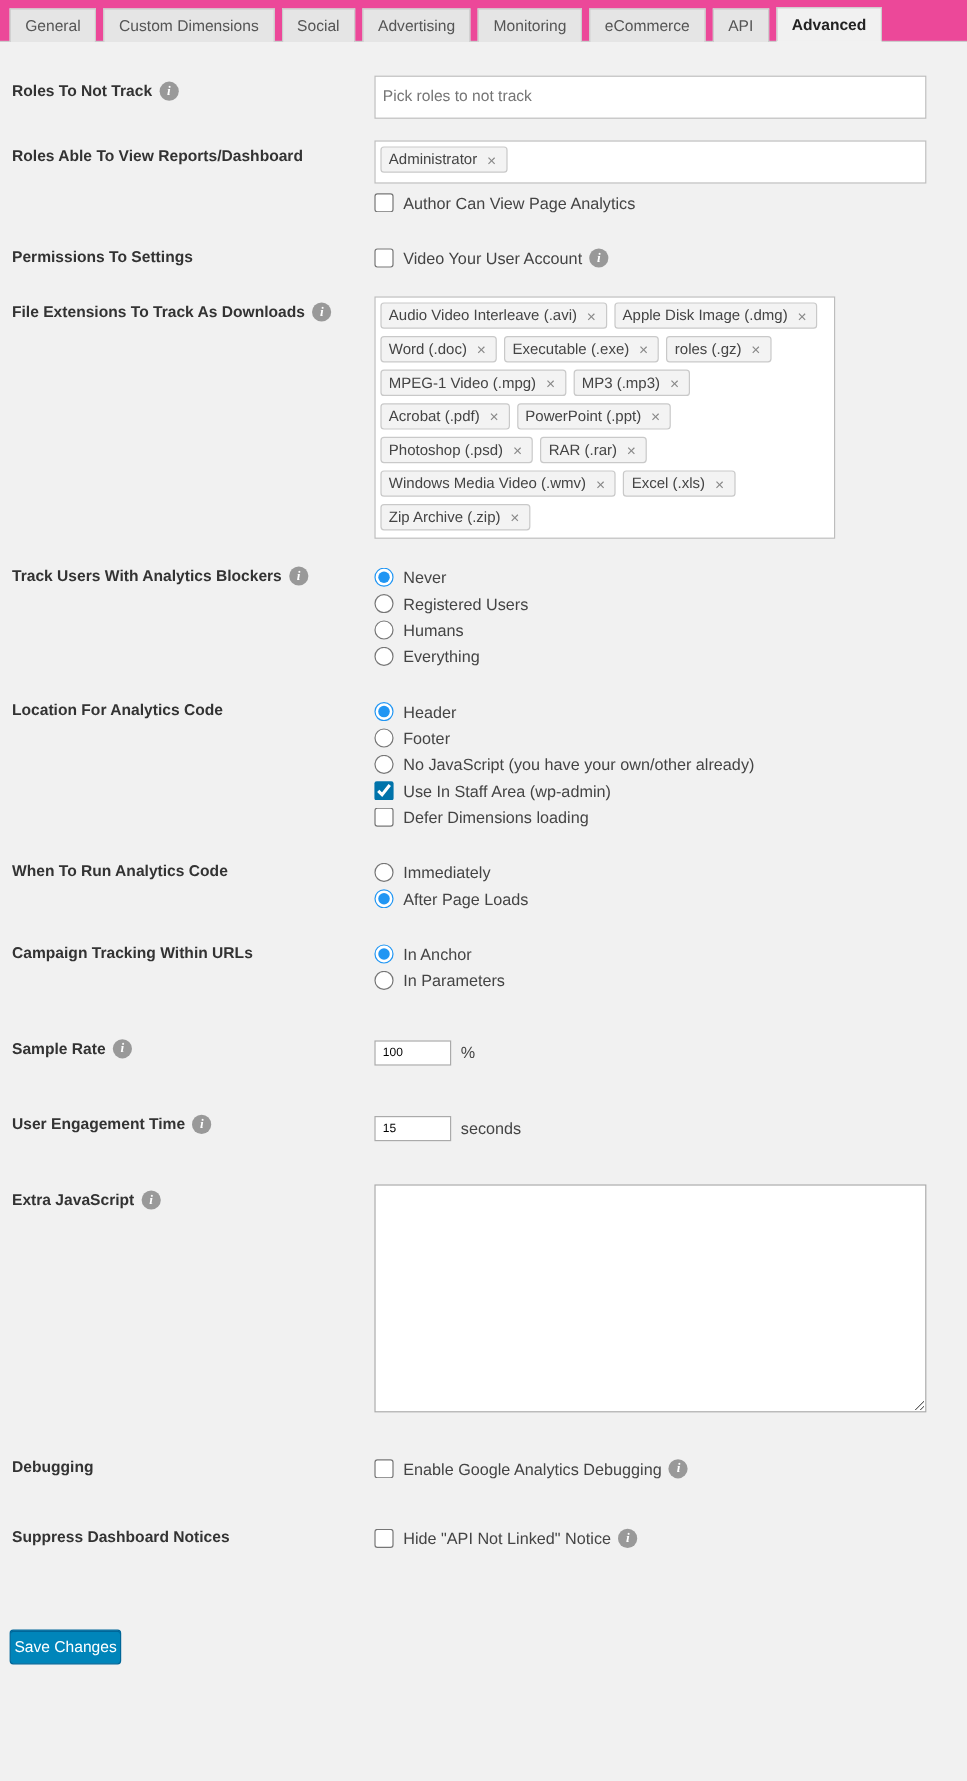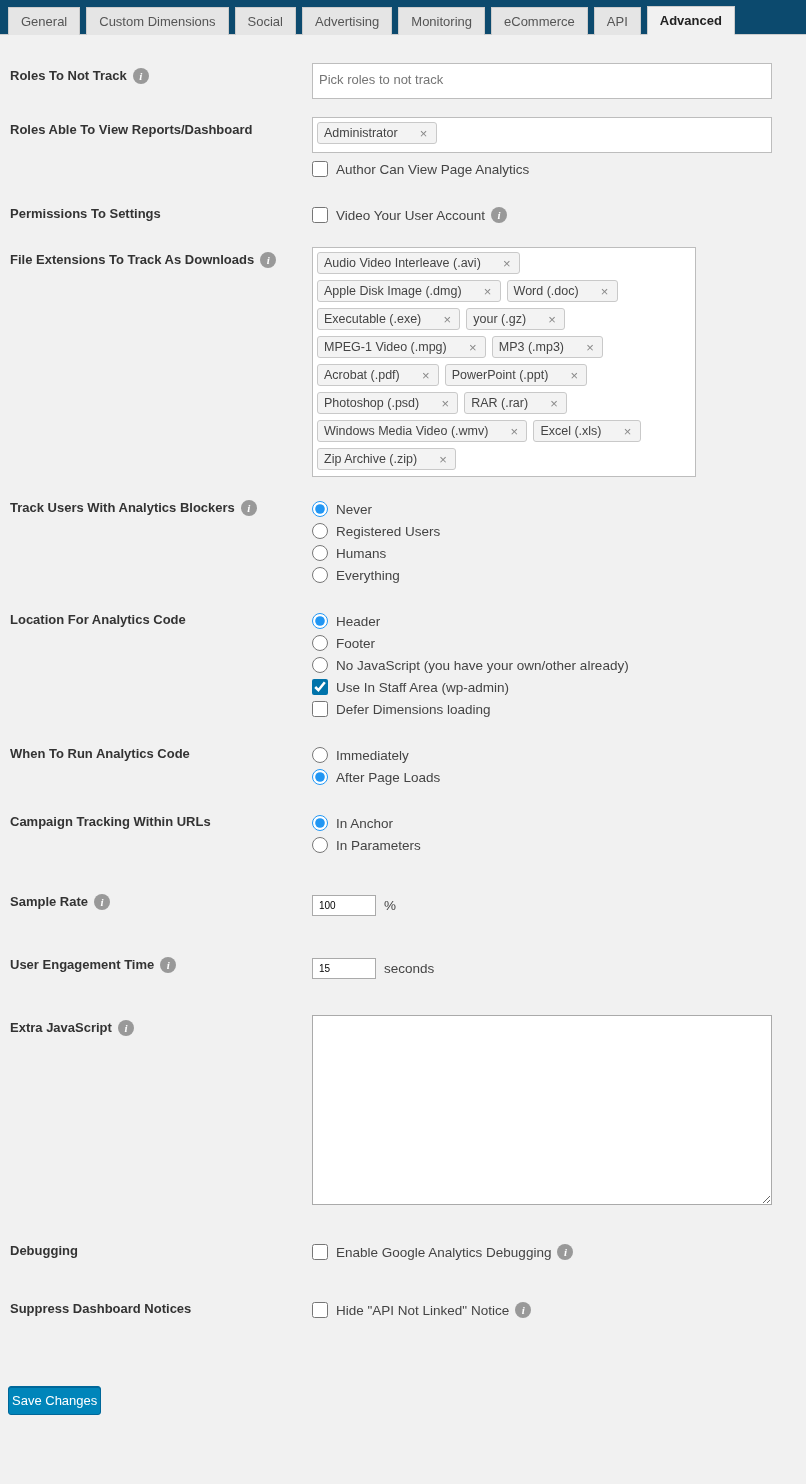--- a/index.html
+++ b/index.html
@@ -5,21 +5,21 @@
 * { box-sizing: border-box; }
 html, body { margin:0; padding:0; }
 body {
   width:806px; height:1484px;
   background:#f1f1f1;
   font-family:-apple-system,"Helvetica Neue",Arial,sans-serif;
   font-size:13px; color:#444;
 }
 
 
-.tabs{display:flex; align-items:flex-end; padding:5px 8px 0 8px; border-bottom:1px solid #ccc; background:#0c4a6e;}
+.tabs{display:flex; align-items:flex-end; padding:5px 8px 0 8px; border-bottom:1px solid #ccc; background:#ec4899;}
 .tab{
   background:#e5e5e5; border:1px solid #ccc; border-bottom:none;
   padding:6px 12px; margin-right:6px;  font-size:13px; color:#555;
   cursor:pointer; position:relative; top:1px;
 }
 .tab.active{ background:#f1f1f1; border-bottom:1px solid #f1f1f1; font-weight:600; color:#222;}
 .content{padding:10px 10px 20px 10px;}
 
 
 .row{display:flex; align-items:flex-start; margin:18px 0;}
@@ -40,21 +40,21 @@
 }
 .info-icon.inline{margin-left:6px;}
 
 .tagbox{
   border:1px solid #bdbdbd; background:#fff; padding:4px 4px 0 4px;
   min-height:36px; display:flex; flex-wrap:wrap; align-items:flex-start; width:460px;
 }
 .tagbox.wide{width:384px;}
 .tag{
   background:#f3f3f3;border:1px solid #c9c9c9;border-radius:3px;
-  padding:3px 6px;margin:0 6px 6px 0;display:inline-flex;align-items:center;gap:20px;
+  padding:3px 6px;margin:0 6px 6px 0;display:inline-flex;align-items:center;gap:6px;
   font-size:12.5px;color:#444;
 }
 .tag-x{
   width:12px;height:12px;display:inline-flex;align-items:center;justify-content:center;
   color:#888;font-size:13px;line-height:1;cursor:pointer;font-family:Arial;
 }
 .tag-input{border:none;outline:none;flex:1;min-width:150px;font-size:13px;color:#777;padding:4px 2px;}
 
 .cb{width:16px;height:16px;margin:0 8px 0 0;vertical-align:-3px;accent-color:#0073aa;}
 input[type=radio]{width:16px;height:16px;margin:0 8px 0 0;vertical-align:-3px;accent-color:#2196f3;}
@@ -150,21 +150,21 @@
           </span>
           <span class="tag">
             <span>Word (.doc)</span>
             <span class="tag-x">×</span>
           </span>
           <span class="tag">
             <span>Executable (.exe)</span>
             <span class="tag-x">×</span>
           </span>
           <span class="tag">
-            <span>your (.gz)</span>
+            <span>roles (.gz)</span>
             <span class="tag-x">×</span>
           </span>
           <span class="tag">
             <span>MPEG-1 Video (.mpg)</span>
             <span class="tag-x">×</span>
           </span>
           <span class="tag">
             <span>MP3 (.mp3)</span>
             <span class="tag-x">×</span>
           </span>

